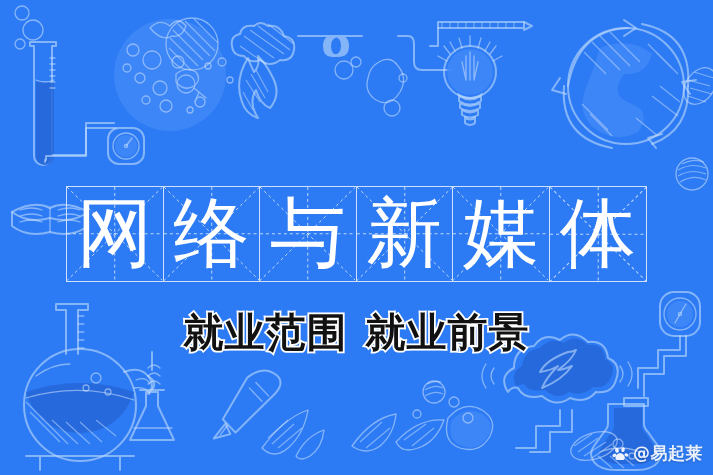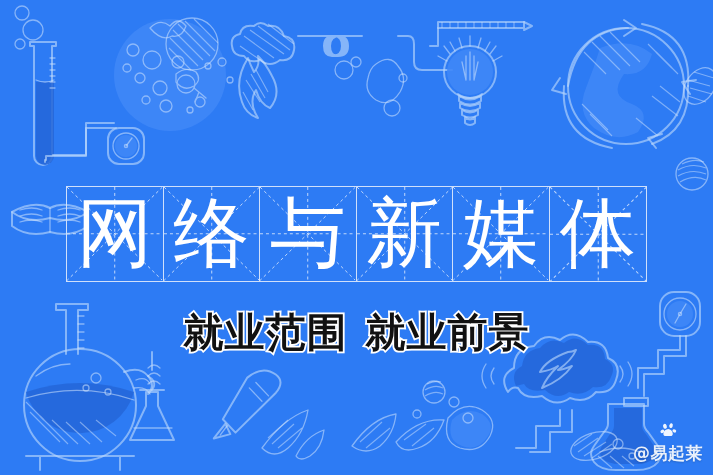--- a/index.html
+++ b/index.html
@@ -128,21 +128,20 @@
     bottom: 10px;
     display: flex;
     align-items: center;
     gap: 4px;
     color: rgba(255,255,255,.9);
     font-size: 17px;
     font-weight: bold;
     letter-spacing: .5px;
     font-family: "DejaVu Sans", "Liberation Sans", sans-serif;
     text-shadow: 0 1px 2px rgba(0,0,0,.18);
-    flex-direction: column;
   }
   #watermark .paw {
     width: 17px;
     height: 17px;
     display: block;
   }
 </style>
 </head>
 <body>
 

